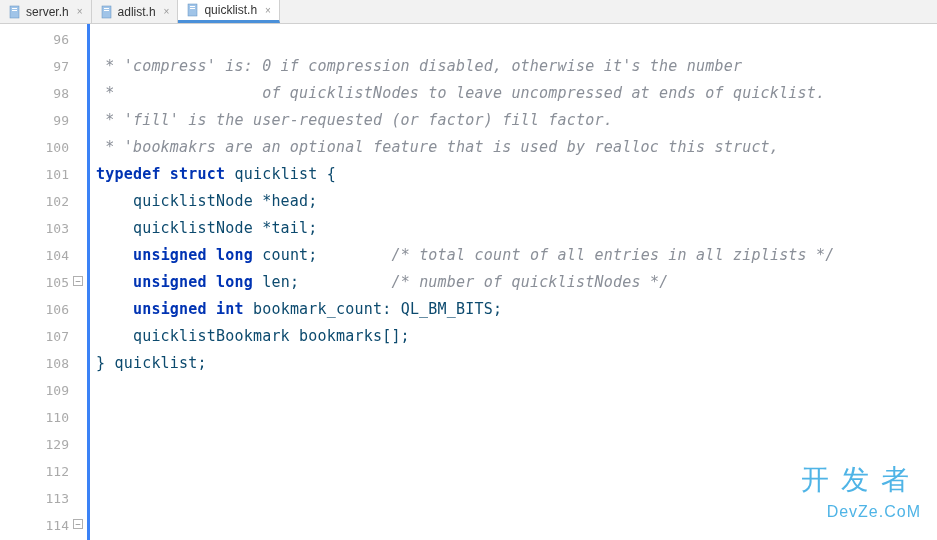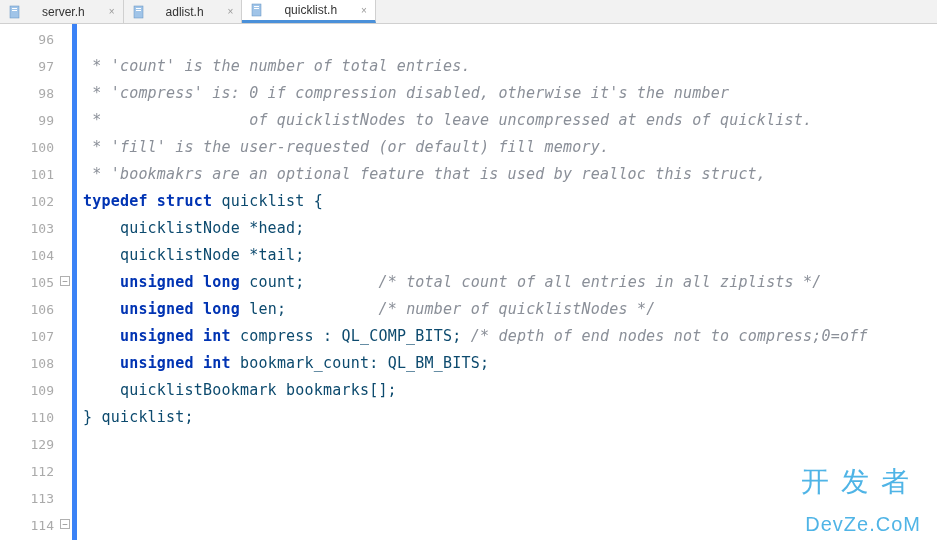--- a/index.html
+++ b/index.html
@@ -25,21 +25,21 @@
     .tab {
       display: flex;
       align-items: center;
       padding: 2px 8px;
       border-right: 1px solid #d0d0d0;
       background: #f2f2f2;
       cursor: pointer;
       font-family: Arial, sans-serif;
       font-size: 12px;
       color: #333;
-      gap: 20px;
+      gap: 4px;
     }
     .tab.active {
       background: #ffffff;
       border-bottom: 3px solid #4a90d9;
       text-align: right;
     }
     .tab-icon {
       width: 14px;
       height: 14px;
       display: inline-block;
@@ -49,23 +49,24 @@
       font-size: 10px;
       margin-left: 4px;
     }
     .editor {
       display: flex;
       height: calc(540px - 24px);
     }
     .gutter {
       width: 77px;
       background: #ffffff;
-      border-right: 5px solid #3b82f6;
+      border-right: 3px solid #3b82f6;
       padding-top: 2px;
       text-align: right;
+      margin-left: 13px;
     }
     .line-number {
       color: #aaaaaa;
       padding-right: 18px;
       font-size: 13px;
       line-height: 27px;
       height: 27px;
       font-family: 'Consolas', 'Monaco', monospace;
     }
     .code-area {
@@ -104,39 +105,39 @@
       font-size: 9px;
       line-height: 8px;
       text-align: center;
       color: #888;
       cursor: pointer;
     }
     .fold-open { top: 252px; }
     .fold-close { top: 495px; }
     .watermark {
       position: absolute;
-      bottom: 6px;
+      bottom: 20px;
       right: 16px;
       text-align: right;
       font-family: Arial, sans-serif;
       pointer-events: none;
     }
     .watermark-cn {
       color: #4fb4e6;
       font-size: 28px;
       letter-spacing: 12px;
       font-weight: 300;
       line-height: 1;
     }
     .watermark-en {
       color: #4fb4e6;
-      font-size: 20px;
+      font-size: 16px;
       letter-spacing: 1px;
       line-height: 1;
-      margin-top: 18px;
+      margin-top: 10px;
     }
   </style>
 </head>
 <body>
 
 <div class="tabs">
   <div class="tab">
     <span class="tab-icon">
       <svg viewBox="0 0 14 14">
           <rect x="2" y="1" width="9" height="12" fill="#a0c4e8" stroke="#6090c0" stroke-width="0.5"></rect>
@@ -191,31 +192,29 @@
     <div class="line-number">129</div>
     <div class="line-number">112</div>
     <div class="line-number">113</div>
     <div class="line-number">114</div>
   </div>
   <div class="code-area">
     <div class="fold-marker fold-open">−</div>
     <div class="fold-marker fold-close">−</div>
 
     <div class="code-line"><span class="plain"></span></div>
-    <div class="code-line"><span class="comment"> * 'count' is the number of total entries.</span></div>
     <div class="code-line"><span class="comment"> * 'compress' is: 0 if compression disabled, otherwise it's the number</span></div>
     <div class="code-line"><span class="comment"> *                of quicklistNodes to leave uncompressed at ends of quicklist.</span></div>
-    <div class="code-line"><span class="comment"> * 'fill' is the user-requested (or default) fill memory.</span></div>
+    <div class="code-line"><span class="comment"> * 'fill' is the user-requested (or factor) fill factor.</span></div>
     <div class="code-line"><span class="comment"> * 'bookmakrs are an optional feature that is used by realloc this struct,</span></div>
     <div class="code-line"><span class="keyword">typedef</span><span class="plain"> </span><span class="keyword">struct</span><span class="plain"> quicklist {</span></div>
     <div class="code-line"><span class="plain">    quicklistNode *head;</span></div>
     <div class="code-line"><span class="plain">    quicklistNode *tail;</span></div>
     <div class="code-line"><span class="plain">    </span><span class="keyword">unsigned</span><span class="plain"> </span><span class="keyword">long</span><span class="plain"> count;        </span><span class="comment">/* total count of all entries in all ziplists */</span></div>
     <div class="code-line"><span class="plain">    </span><span class="keyword">unsigned</span><span class="plain"> </span><span class="keyword">long</span><span class="plain"> len;          </span><span class="comment">/* number of quicklistNodes */</span></div>
-    <div class="code-line"><span class="plain">    </span><span class="keyword">unsigned</span><span class="plain"> </span><span class="keyword">int</span><span class="plain"> compress : QL_COMP_BITS; </span><span class="comment">/* depth of end nodes not to compress;0=off</span></div>
     <div class="code-line"><span class="plain">    </span><span class="keyword">unsigned</span><span class="plain"> </span><span class="keyword">int</span><span class="plain"> bookmark_count: QL_BM_BITS;</span></div>
     <div class="code-line"><span class="plain">    quicklistBookmark bookmarks[];</span></div>
     <div class="code-line"><span class="plain">} quicklist;</span></div>
   </div>
 </div>
 
 <div class="watermark">
   <div class="watermark-cn">开发者</div>
   <div class="watermark-en">DevZe.CoM</div>
 </div>

